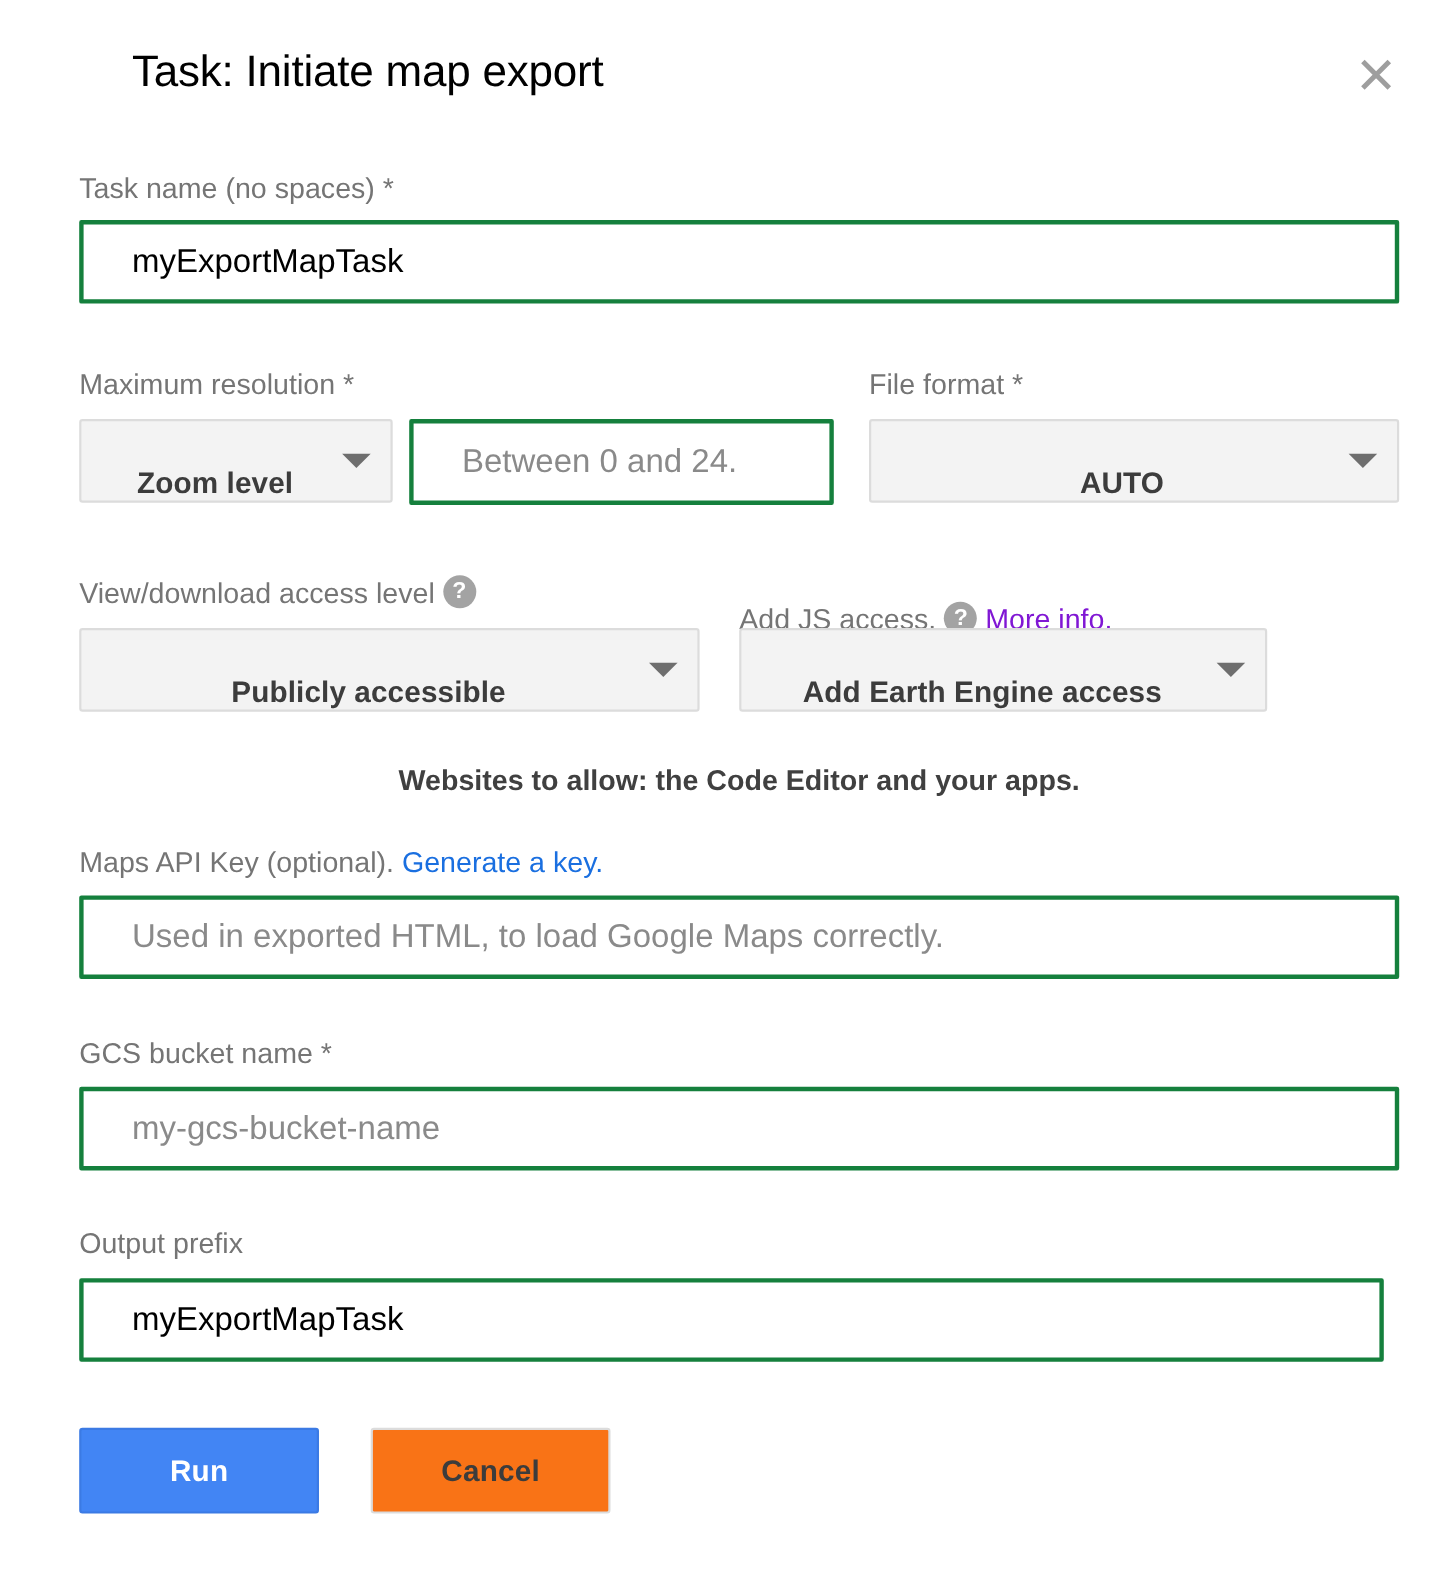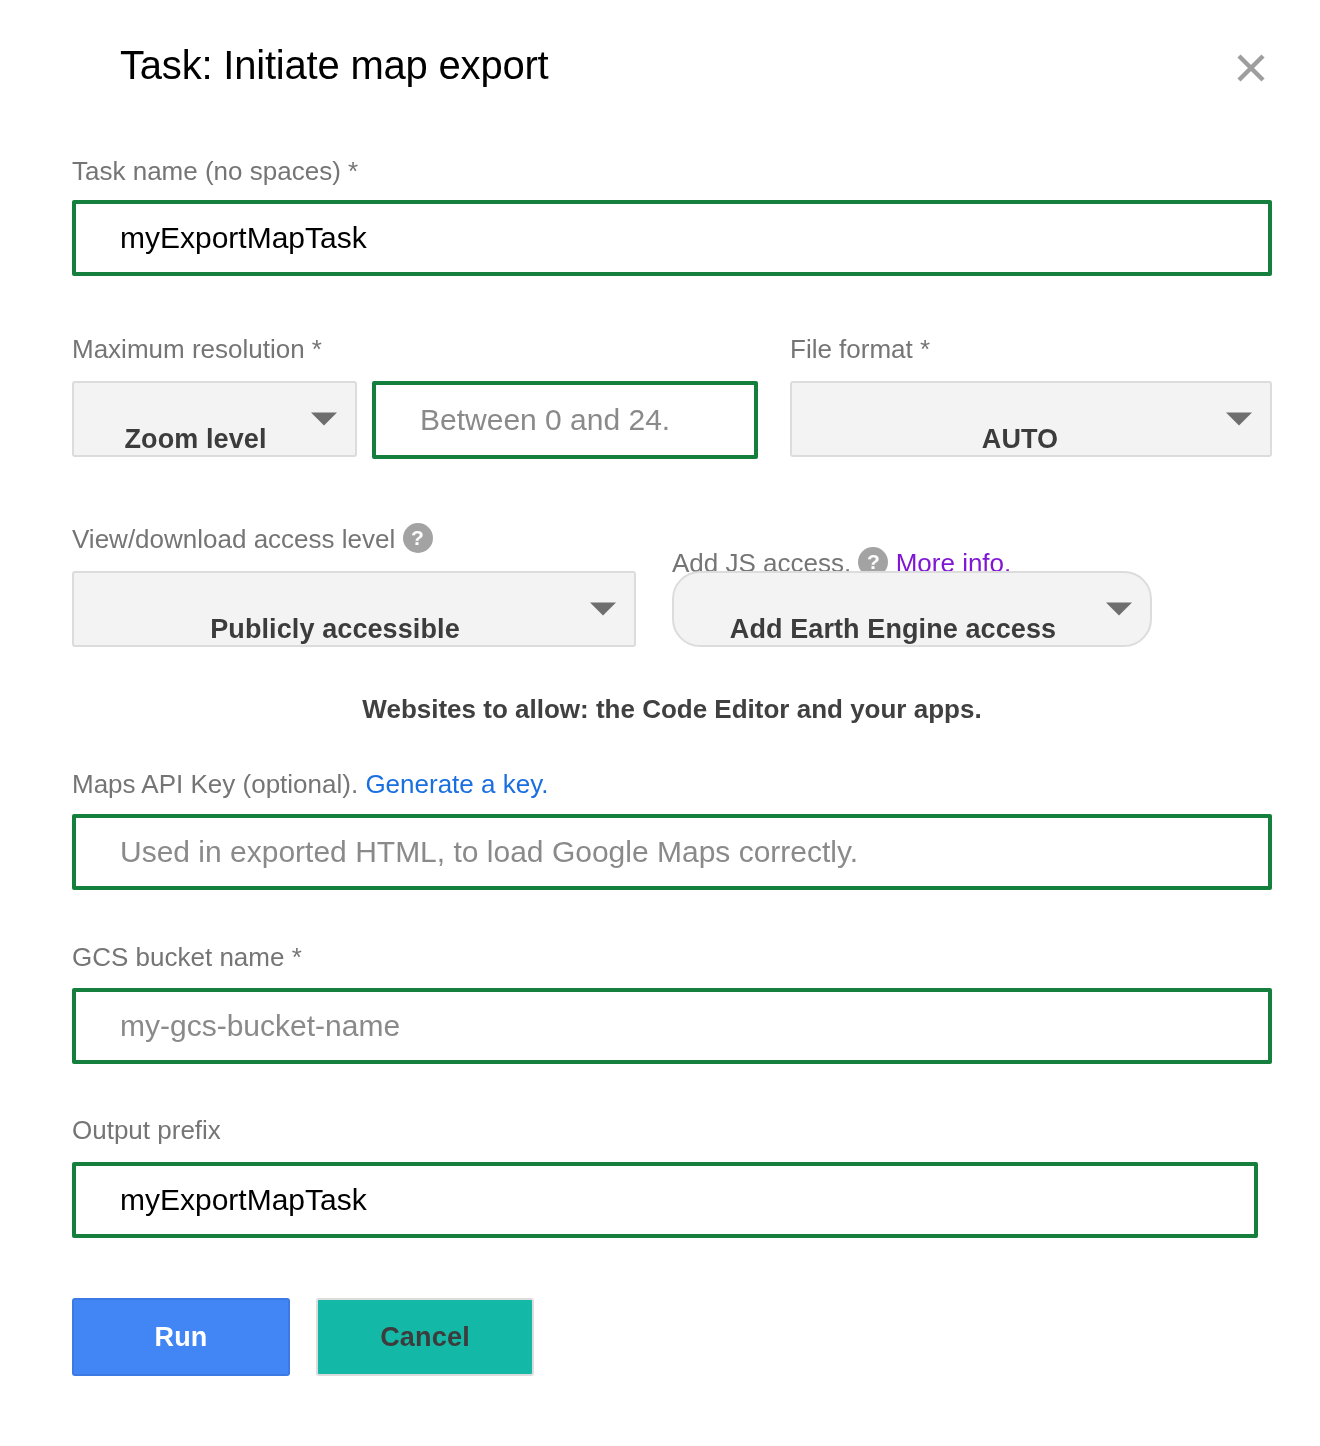--- a/index.html
+++ b/index.html
@@ -139,56 +139,56 @@
   #f-maxres-select  { position:absolute; left:72px; top:381px; width:285px; }
   #f-maxres-input   { position:absolute; left:372px; top:381px; width:386px; height:78px; }
 
   #f-format-label   { position:absolute; left:790px; top:333px; }
   #f-format-select  { position:absolute; left:790px; top:381px; width:482px;padding-left:32px; }
 
   #f-access-label   { position:absolute; left:72px; top:523px; }
   #f-access-select  { position:absolute; left:72px; top:571px; width:564px; }
 
   #f-js-label       { position:absolute; left:672px; top:523px;margin-top:24px; }
-  #f-js-select      { position:absolute; left:672px; top:571px; width:480px;border-radius:28px; }
+  #f-js-select      { position:absolute; left:672px; top:571px; width:480px; }
 
   #f-websites-note  { position:absolute; left:72px; top:693px; width:1200px;
                       text-align:center; font-size:26px; font-weight:bold;
                       color:#404040; line-height:32px; }
 
   #f-apikey-label   { position:absolute; left:72px; top:768px; }
   #f-apikey-input   { position:absolute; left:72px; top:814px; width:1200px; }
 
   #f-bucket-label   { position:absolute; left:72px; top:941px; }
   #f-bucket-input   { position:absolute; left:72px; top:988px; width:1200px; }
 
   #f-prefix-label   { position:absolute; left:72px; top:1114px; }
   #f-prefix-input   { position:absolute; left:72px; top:1162px; width:1186px; }
 
-  .btn-row { position:absolute; left:72px; top:1298px; display:flex; gap:26px; }
+  .btn-row { position:absolute; left:72px; top:1298px; display:flex; gap:47px; }
   .btn {
     height: 78px;
     border-radius: 3px;
     display: flex;
     align-items: center;
     justify-content: center;
     font-size: 27px;
     font-weight: bold;
     cursor: pointer;
     letter-spacing: 0.2px;
   }
   .btn-primary {
     width: 218px;
     background: #4285f4;
     border: 2px solid #3b7ae4;
     color: #ffffff;
   }
   .btn-secondary {
     width: 218px;
-    background: #14b8a6;
+    background: #f97316;
     border: 2px solid #dcdcdc;
     color: #3c3c3c;
   }
 </style>
 </head>
 <body>
 
 <div class="dialog">
 
   <div class="header">

